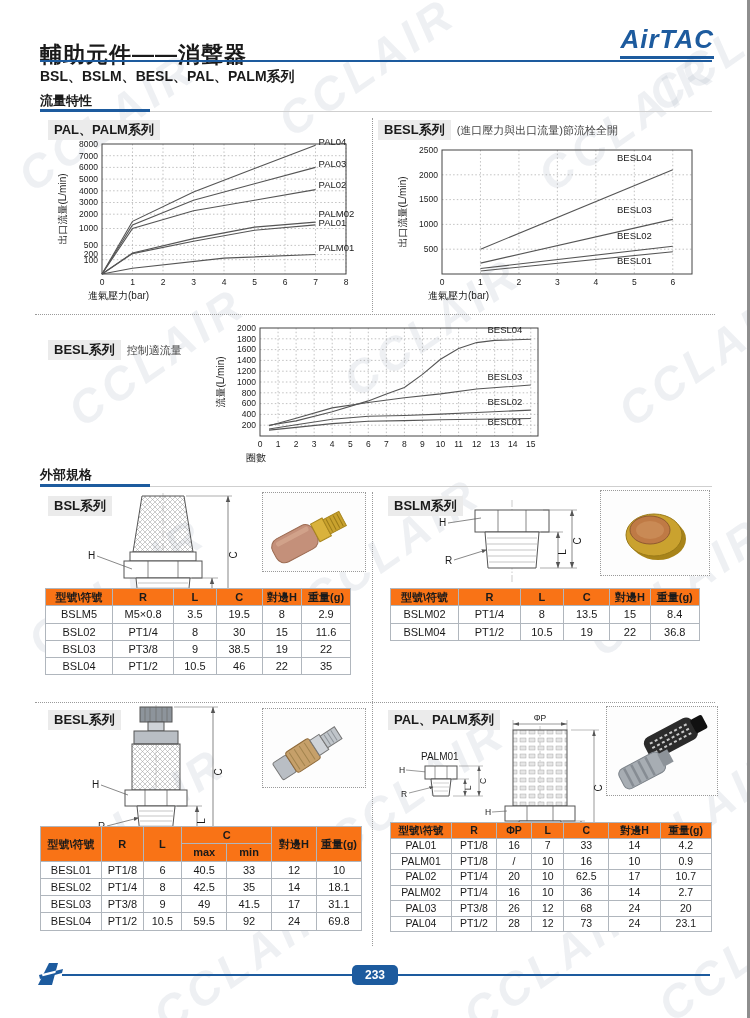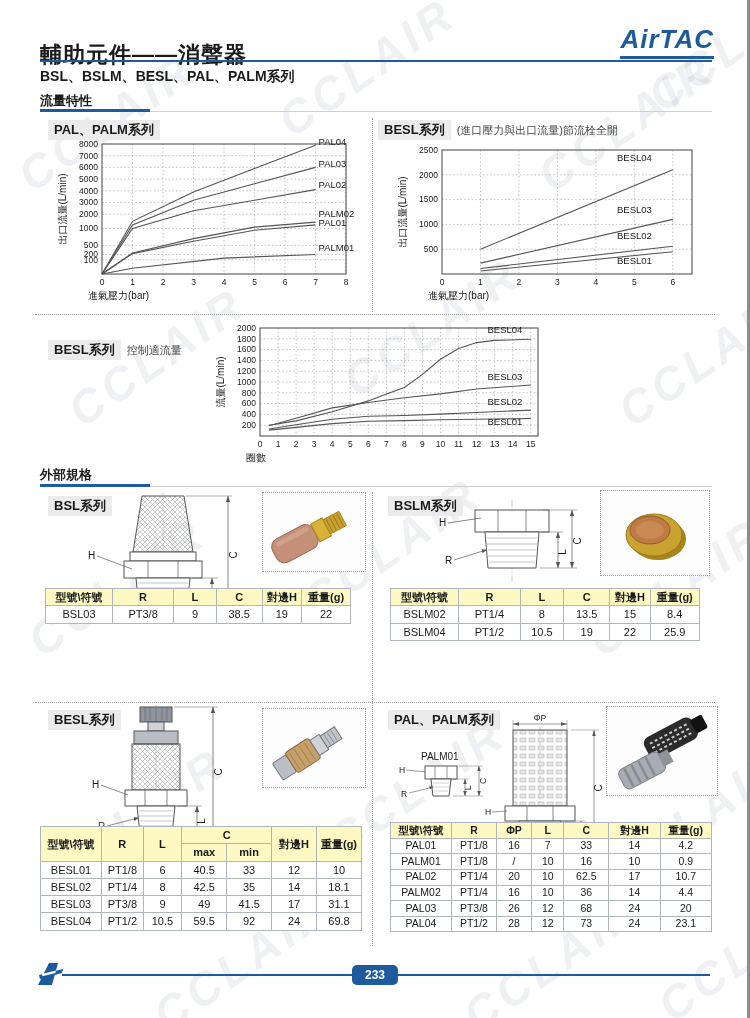--- a/index.html
+++ b/index.html
@@ -30,21 +30,21 @@
   .sl{font-size:9.5px;fill:#1a1a1a;}
   .al{font-size:10px;fill:#1a1a1a;}
   .dl{font-size:10px;fill:#1a1a1a;}
   .dls{font-size:8.5px;fill:#1a1a1a;}
   
   .photo-box{border:1px dotted #9a9a9a;background:#fdfdfd;}
   
   table.spec-table{border-collapse:collapse;width:100%;table-layout:fixed;font-size:11px;}
   table.spec-table th,table.spec-table td{border:1px solid #b0b6bd;text-align:center;
       padding:1px 2px;line-height:1.3;}
-  table.spec-table th{background:#fef9c3;font-weight:700;}
+  table.spec-table th{background:#f97316;font-weight:700;}
   table.spec-table td{background:#ffffff;}
   table.compact{font-size:10.5px;}
   table.compact th,table.compact td{padding:0.5px 1px;}
   
   .footer-rule{left:62px;top:974px;width:648px;height:2px;background:#1d5b9e;}
   .page-badge{left:352px;top:965px;width:46px;height:20px;background:#1d5b9e;color:#fff;
       border-radius:5px;font-size:12px;font-weight:700;text-align:center;line-height:20px;}
   .page-edge{left:747px;top:0;width:3px;height:1018px;background:#8e8e8e;}
 </style>
 </head>
@@ -324,26 +324,50 @@
           <th>型號\符號</th>
           <th>R</th>
           <th>L</th>
           <th>C</th>
           <th>對邊H</th>
           <th>重量(g)</th>
         </tr>
       </thead>
       <tbody>
         <tr>
+          <td>BSLM5</td>
+          <td>M5×0.8</td>
+          <td>3.5</td>
+          <td>19.5</td>
+          <td>8</td>
+          <td>2.9</td>
+        </tr>
+        <tr>
+          <td>BSL02</td>
+          <td>PT1/4</td>
+          <td>8</td>
+          <td>30</td>
+          <td>15</td>
+          <td>11.6</td>
+        </tr>
+        <tr>
           <td>BSL03</td>
           <td>PT3/8</td>
           <td>9</td>
           <td>38.5</td>
           <td>19</td>
           <td>22</td>
+        </tr>
+        <tr>
+          <td>BSL04</td>
+          <td>PT1/2</td>
+          <td>10.5</td>
+          <td>46</td>
+          <td>22</td>
+          <td>35</td>
         </tr>
       </tbody>
     </table>
 </div>
 
 <div class="abs" style="left:388px;top:496px;">
   <span class="panel-title">BSLM系列</span>
 </div>
 <div class="abs" style="left:415px;top:498px;">
   <svg width="200" height="88">
@@ -415,21 +439,21 @@
           <td>13.5</td>
           <td>15</td>
           <td>8.4</td>
         </tr>
         <tr>
           <td>BSLM04</td>
           <td>PT1/2</td>
           <td>10.5</td>
           <td>19</td>
           <td>22</td>
-          <td>25.9</td>
+          <td>36.8</td>
         </tr>
       </tbody>
     </table>
 </div>
 
 <div class="abs" style="left:48px;top:710px;">
   <span class="panel-title">BESL系列</span>
 </div>
 <div class="abs" style="left:70px;top:704px;">
   <svg width="180" height="140">
@@ -699,21 +723,21 @@
           <td>17</td>
           <td>10.7</td>
         </tr>
         <tr>
           <td>PALM02</td>
           <td>PT1/4</td>
           <td>16</td>
           <td>10</td>
           <td>36</td>
           <td>14</td>
-          <td>4.4</td>
+          <td>2.7</td>
         </tr>
         <tr>
           <td>PAL03</td>
           <td>PT3/8</td>
           <td>26</td>
           <td>12</td>
           <td>68</td>
           <td>24</td>
           <td>20</td>
         </tr>

